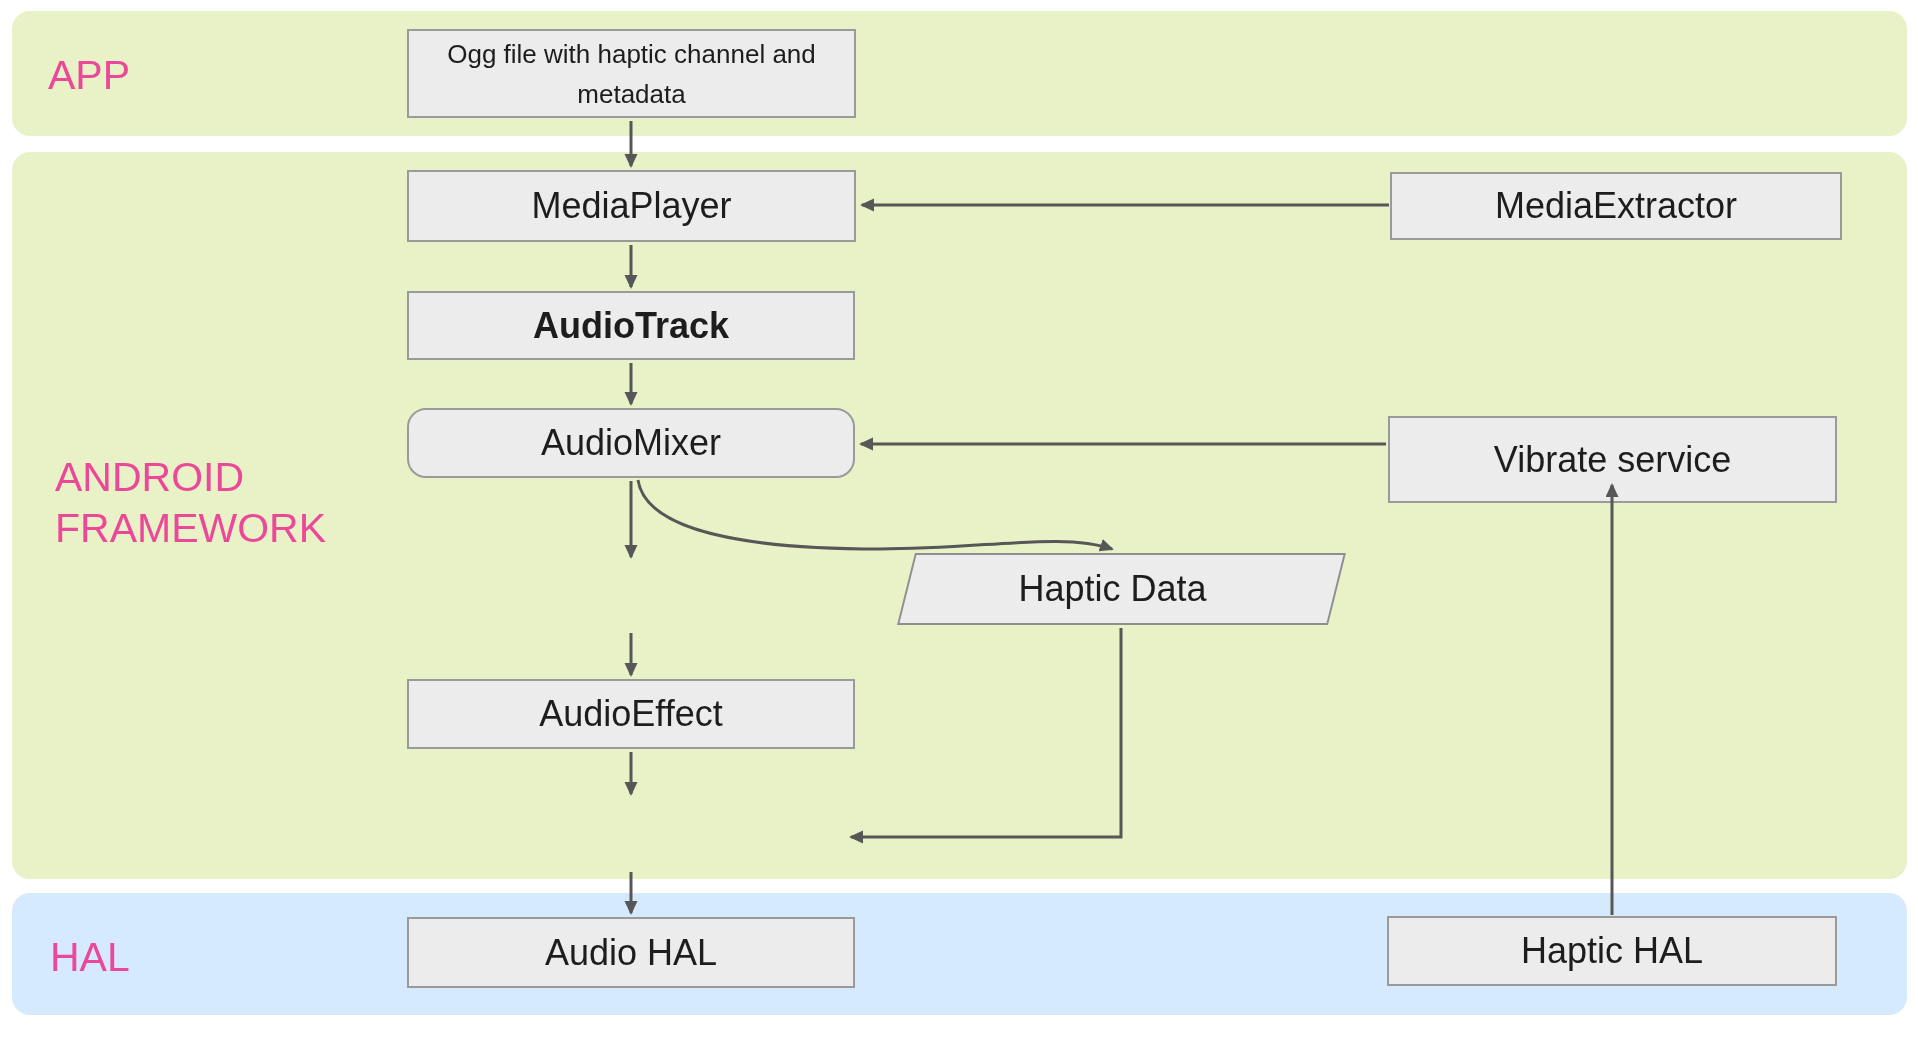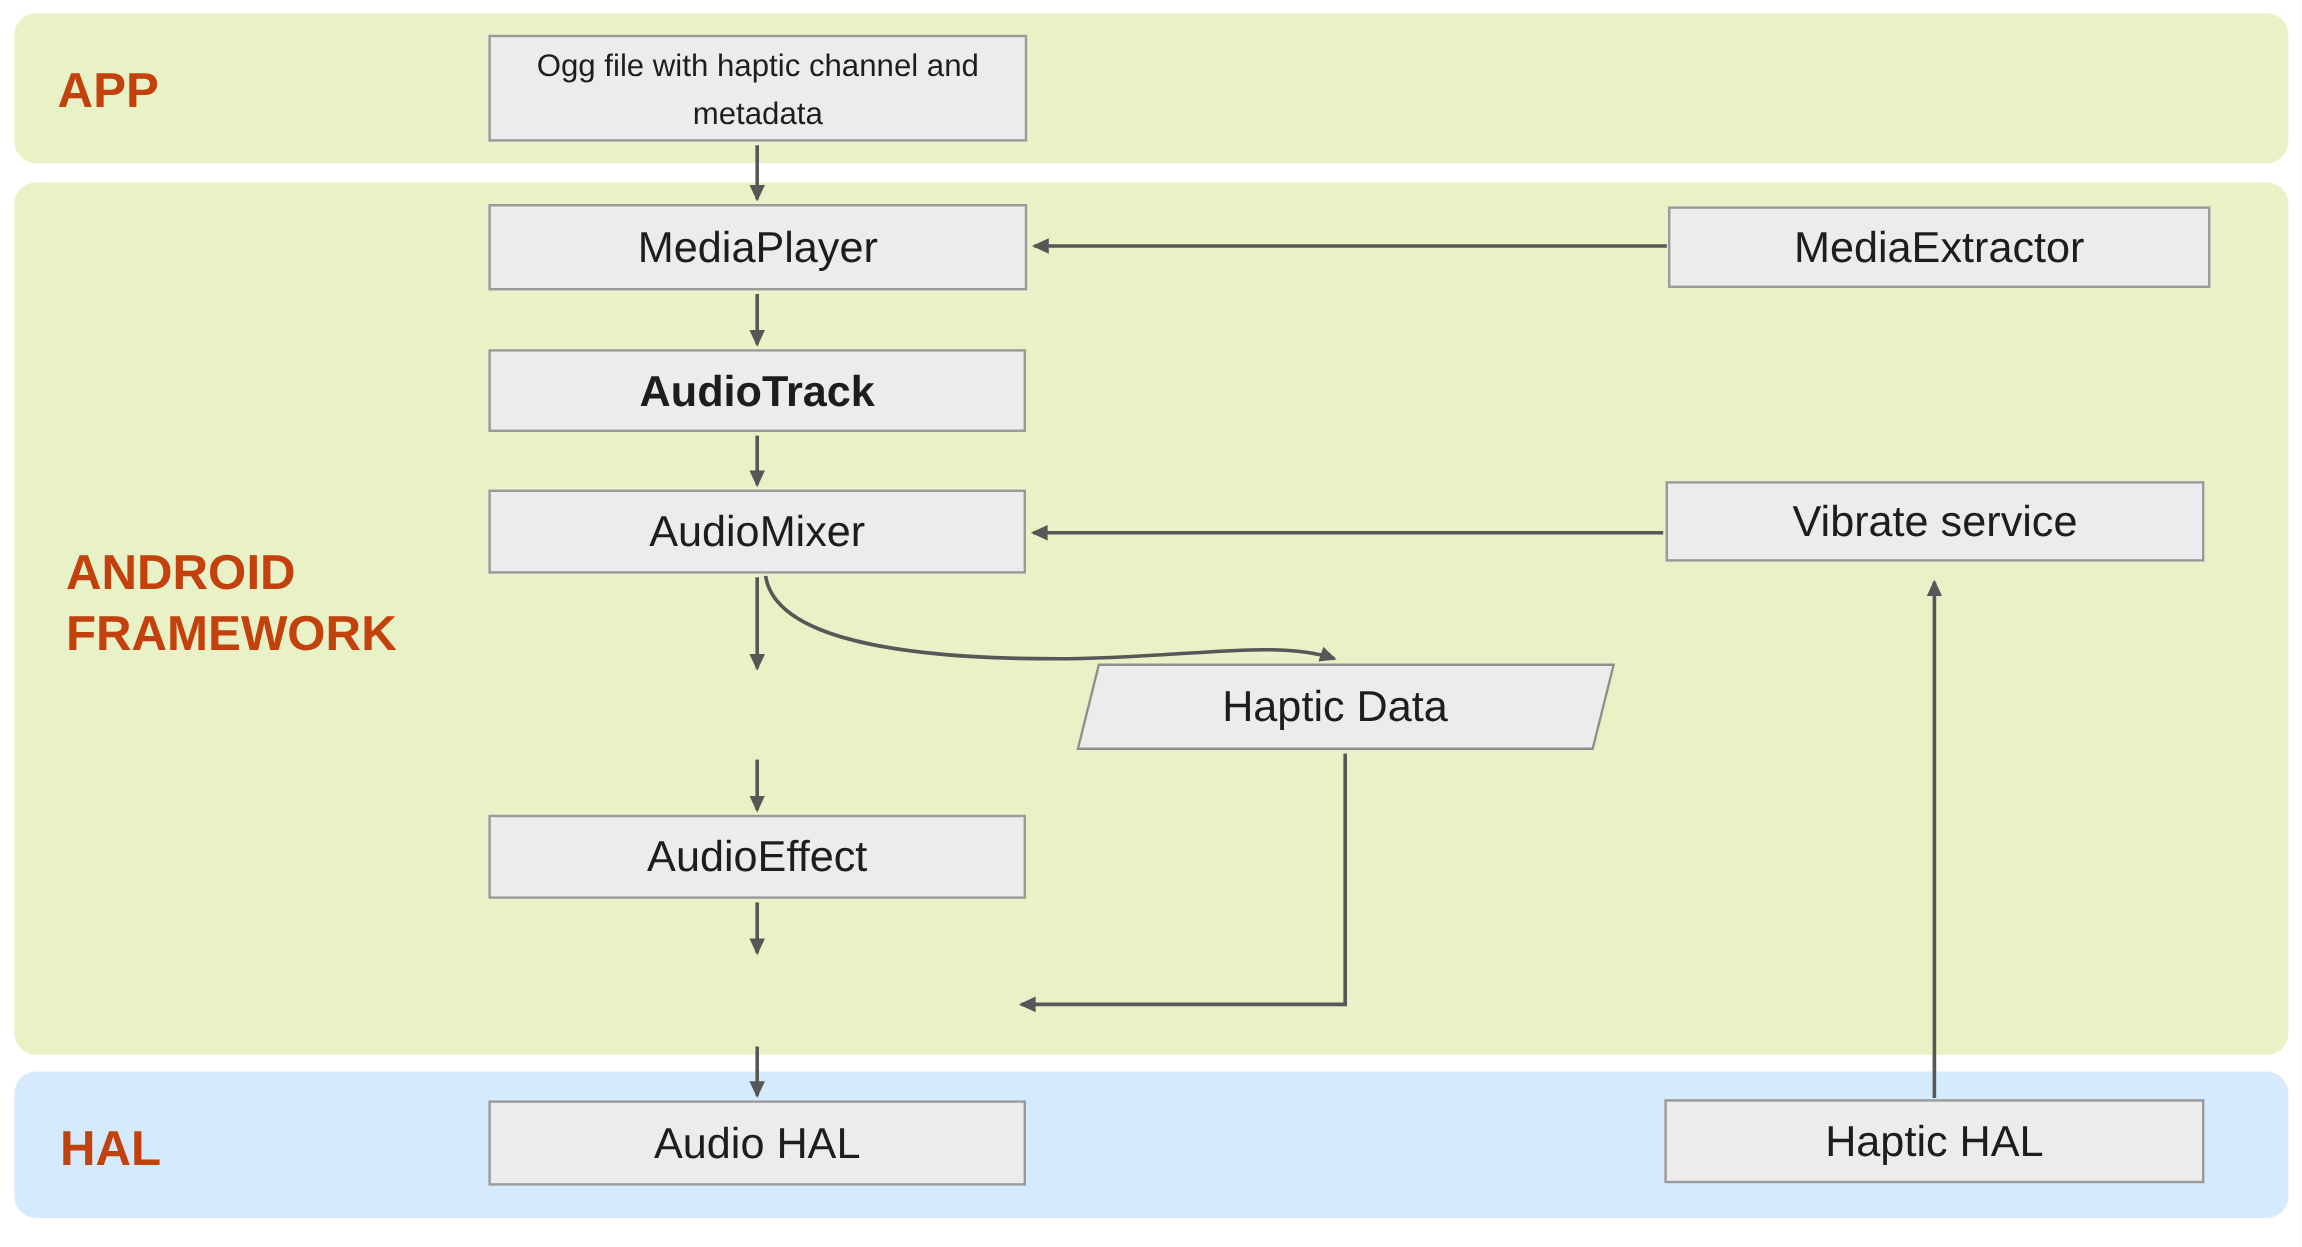--- a/index.html
+++ b/index.html
@@ -15,22 +15,22 @@
   .stage{
     position:relative;width:1918px;height:1039px;overflow:hidden;
     font-family:"Liberation Sans",sans-serif;color:var(--ink);
     background:var(--page-bg);
   }
   .band{position:absolute;left:12px;width:1895px;border-radius:18px;}
   .band.app{top:11px;height:125px;background:var(--band-green);}
   .band.framework{top:152px;height:727px;background:var(--band-green);}
   .band.hal{top:893px;height:122px;background:var(--band-blue);}
   .band-label{
-    position:absolute;font-weight:bold;font-size:41px;line-height:51px;
-    color:#c2410c;z-index:3;
+    position:absolute;font-weight:normal;font-size:41px;line-height:51px;
+    color:#ec4899;z-index:3;
   }
   .band-label.app{left:48px;top:50px;}
   .band-label.framework{left:55px;top:452px;width:290px;}
   .band-label.hal{left:50px;top:932px;}
   .node{
     position:absolute;box-sizing:border-box;
     background:var(--node-fill);border:2px solid var(--node-border);
     display:flex;align-items:center;justify-content:center;
     font-size:36px;z-index:2;text-align:center;
   }
@@ -75,25 +75,25 @@
   </div>
 
   <div class="node" style="left:1390px;top:172px;width:452px;height:68px;">
     <span>MediaExtractor</span>
   </div>
 
   <div class="node" style="left:407px;top:291px;width:448px;height:69px;font-weight:bold;">
     <span>AudioTrack</span>
   </div>
 
-  <div class="node" style="left:407px;top:408px;width:448px;height:70px;">
+  <div class="node" style="left:407px;top:408px;width:448px;height:70px;border-radius:19px;">
     <span>AudioMixer</span>
   </div>
 
-  <div class="node" style="left:1388px;top:401px;width:449px;height:67px;">
+  <div class="node" style="left:1388px;top:416px;width:449px;height:87px;">
     <span>Vibrate service</span>
   </div>
 
   <div class="node" style="left:407px;top:679px;width:448px;height:70px;">
     <span>AudioEffect</span>
   </div>
 
   <div class="node" style="left:407px;top:917px;width:448px;height:71px;">
     <span>Audio HAL</span>
   </div>

